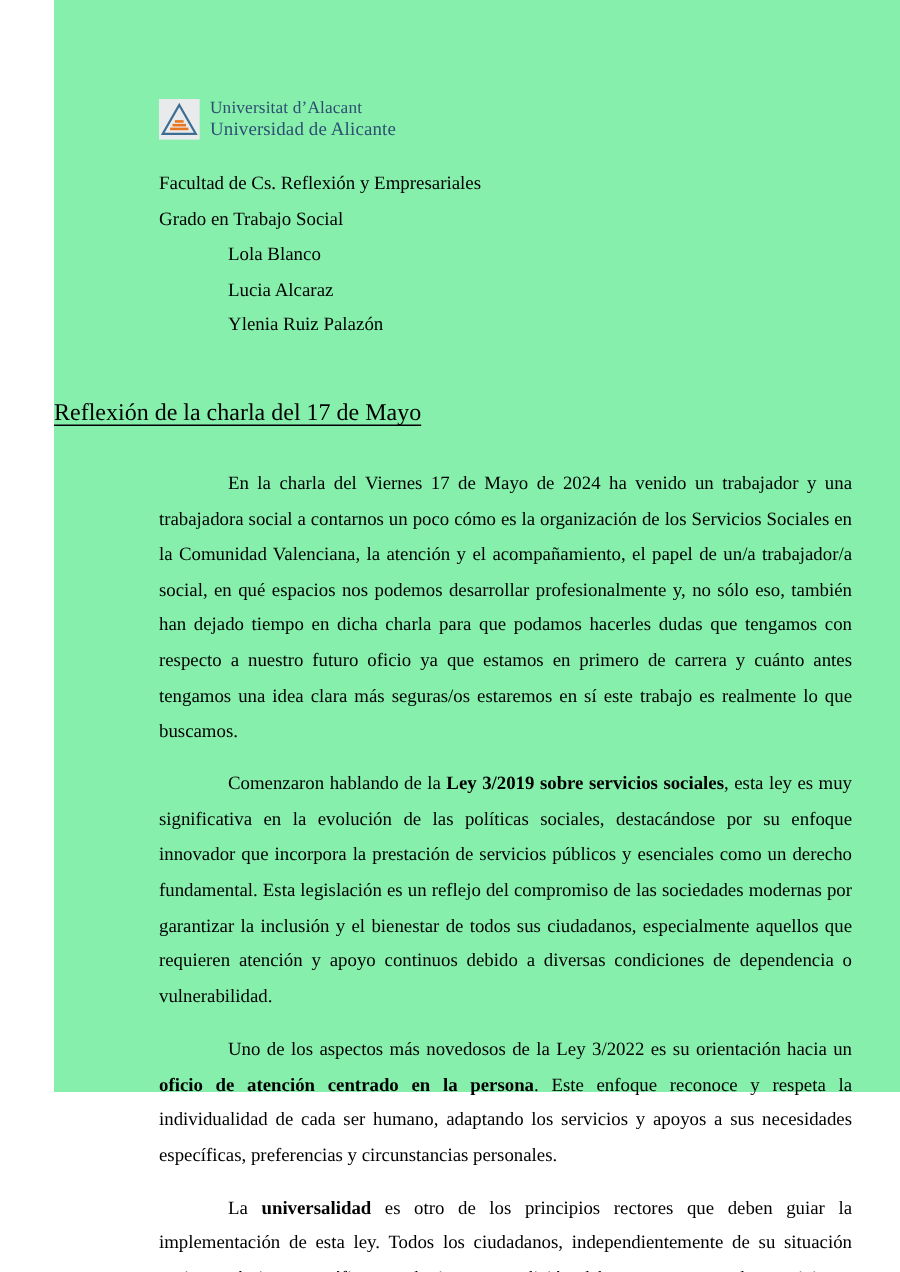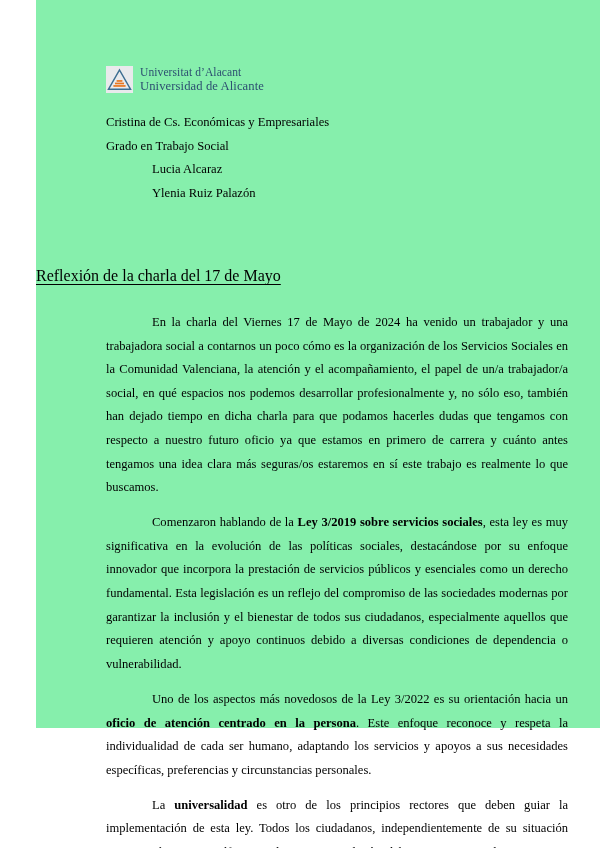--- a/index.html
+++ b/index.html
@@ -124,22 +124,23 @@
         <rect x="7.4" y="19.1" width="12.2" height="1.7" fill="#e8761e"></rect>
       </svg>
     </div>
     <div class="logo-text">
       <div class="logo-line1">Universitat d’Alacant</div>
       <div class="logo-line2">Universidad de Alicante</div>
     </div>
   </div>
 
   <div class="meta">
-    <div class="meta-line">Cristina de Cs. Económicas y Empresariales</div>
+    <div class="meta-line">Facultad de Cs. Reflexión y Empresariales</div>
     <div class="meta-line">Grado en Trabajo Social</div>
+    <div class="meta-line indent">Lola Blanco</div>
     <div class="meta-line indent">Lucia Alcaraz</div>
     <div class="meta-line indent">Ylenia Ruiz Palazón</div>
   </div>
 
   <div class="doc-title">
     <span>Reflexión de la charla del 17 de Mayo</span>
   </div>
 
   <div class="body-copy">
 

